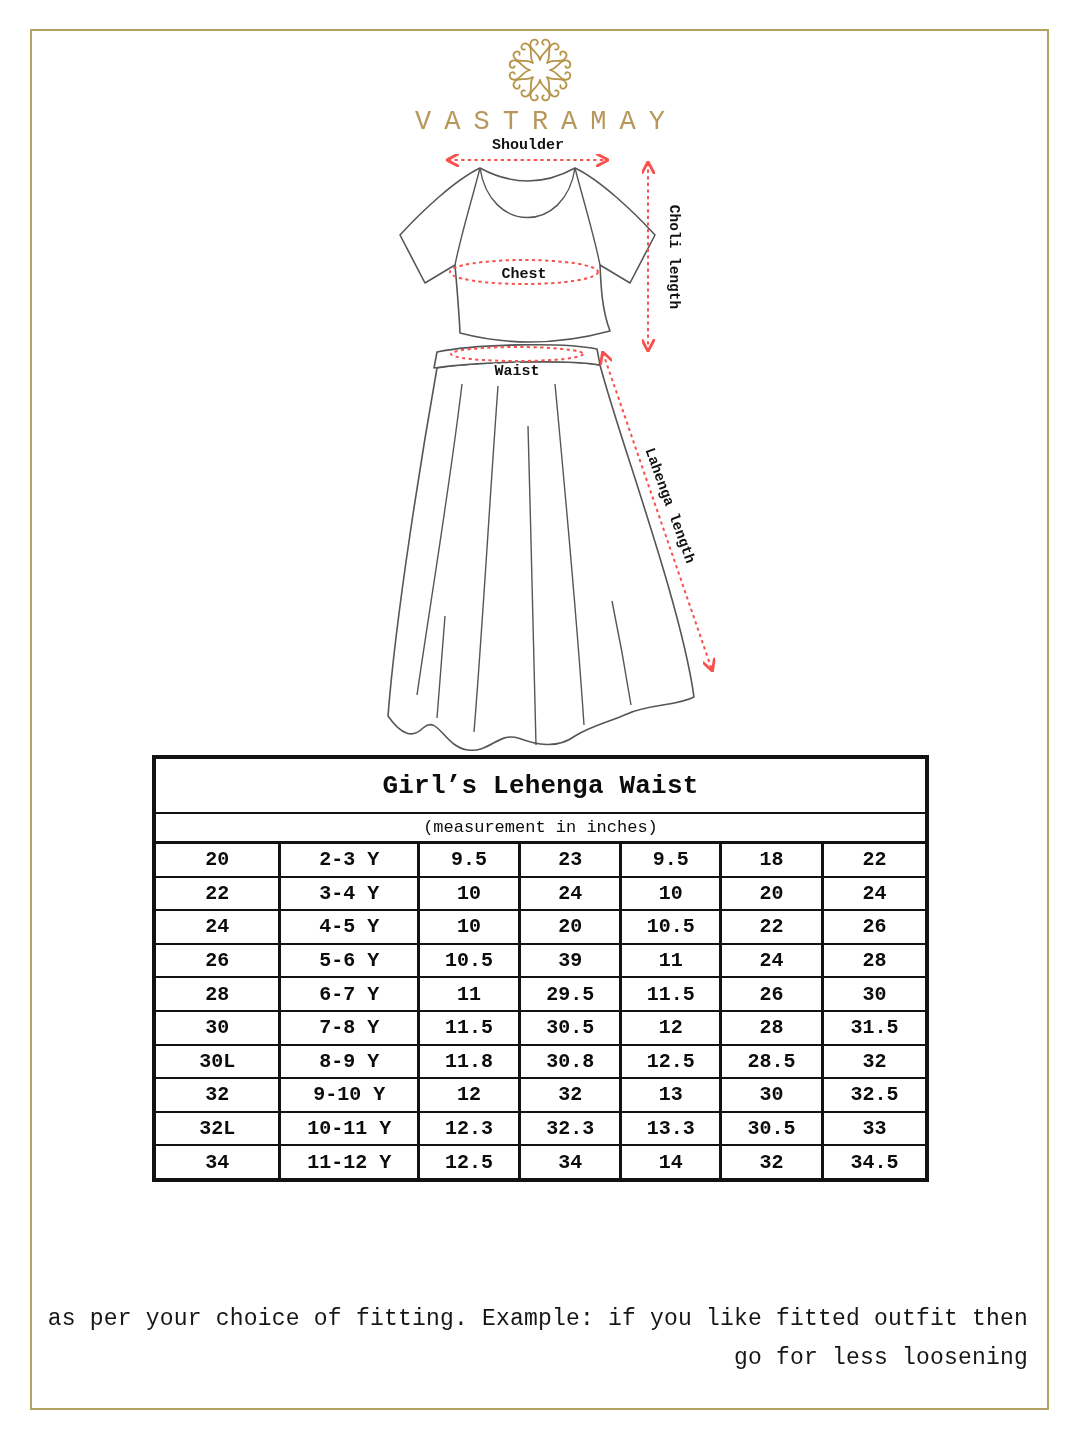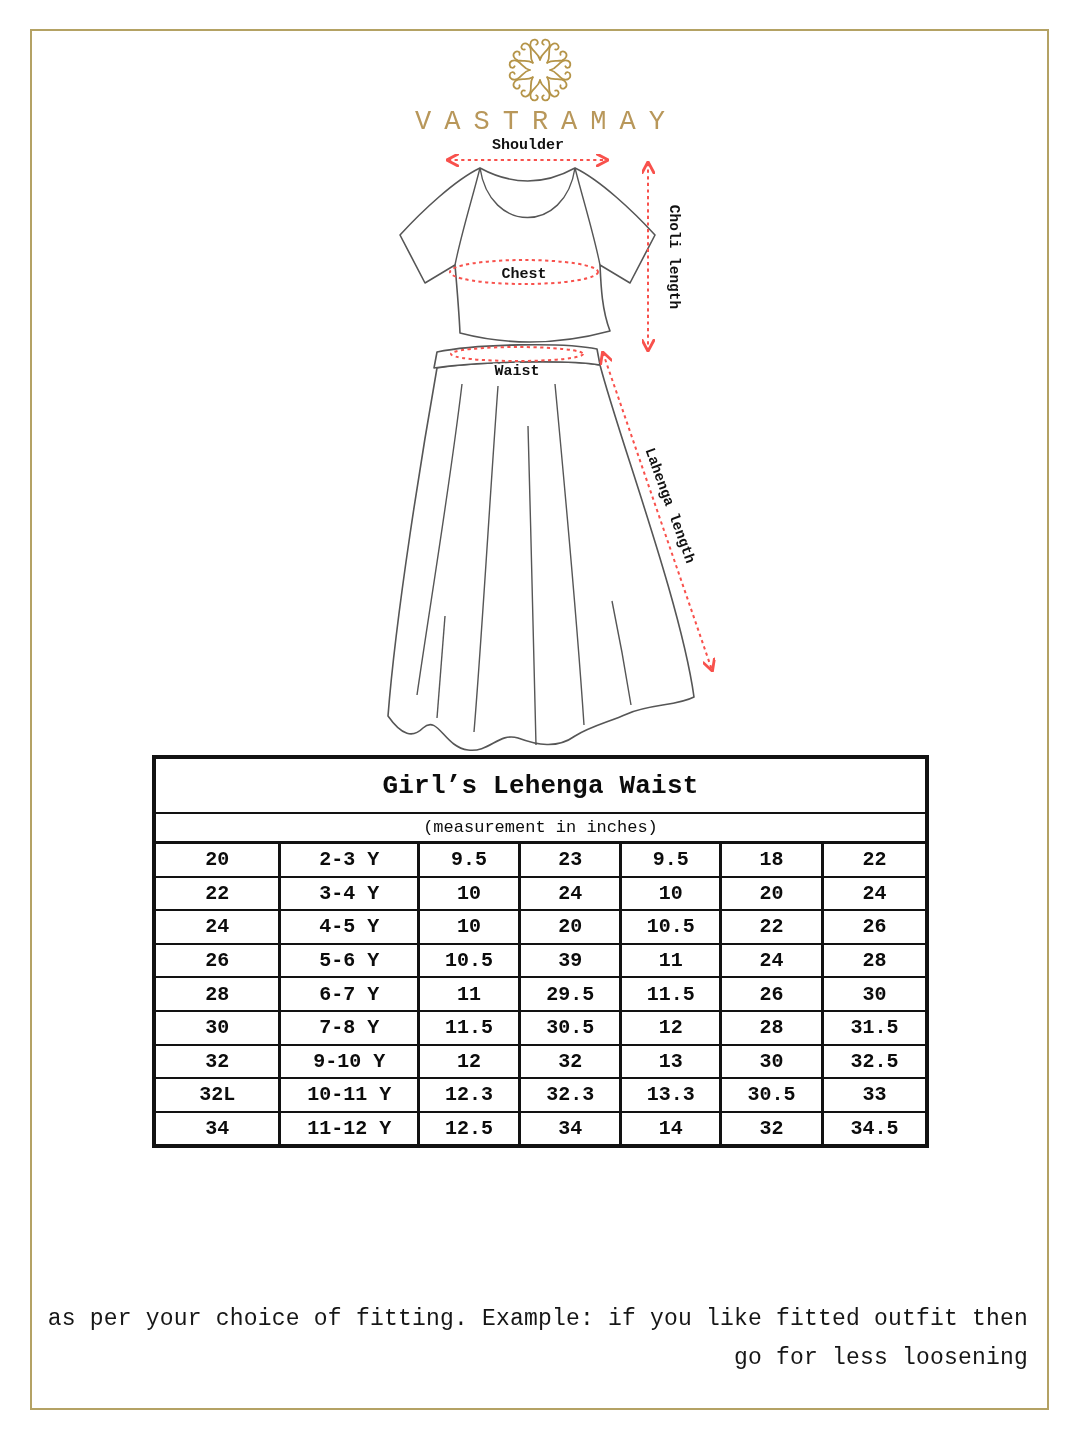--- a/index.html
+++ b/index.html
@@ -211,20 +211,29 @@
           <tr>
             <td>30</td>
             <td>7-8 Y</td>
             <td>11.5</td>
             <td>30.5</td>
             <td>12</td>
             <td>28</td>
             <td>31.5</td>
           </tr>
           <tr>
+            <td>30L</td>
+            <td>8-9 Y</td>
+            <td>11.8</td>
+            <td>30.8</td>
+            <td>12.5</td>
+            <td>28.5</td>
+            <td>32</td>
+          </tr>
+          <tr>
             <td>32</td>
             <td>9-10 Y</td>
             <td>12</td>
             <td>32</td>
             <td>13</td>
             <td>30</td>
             <td>32.5</td>
           </tr>
           <tr>
             <td>32L</td>

